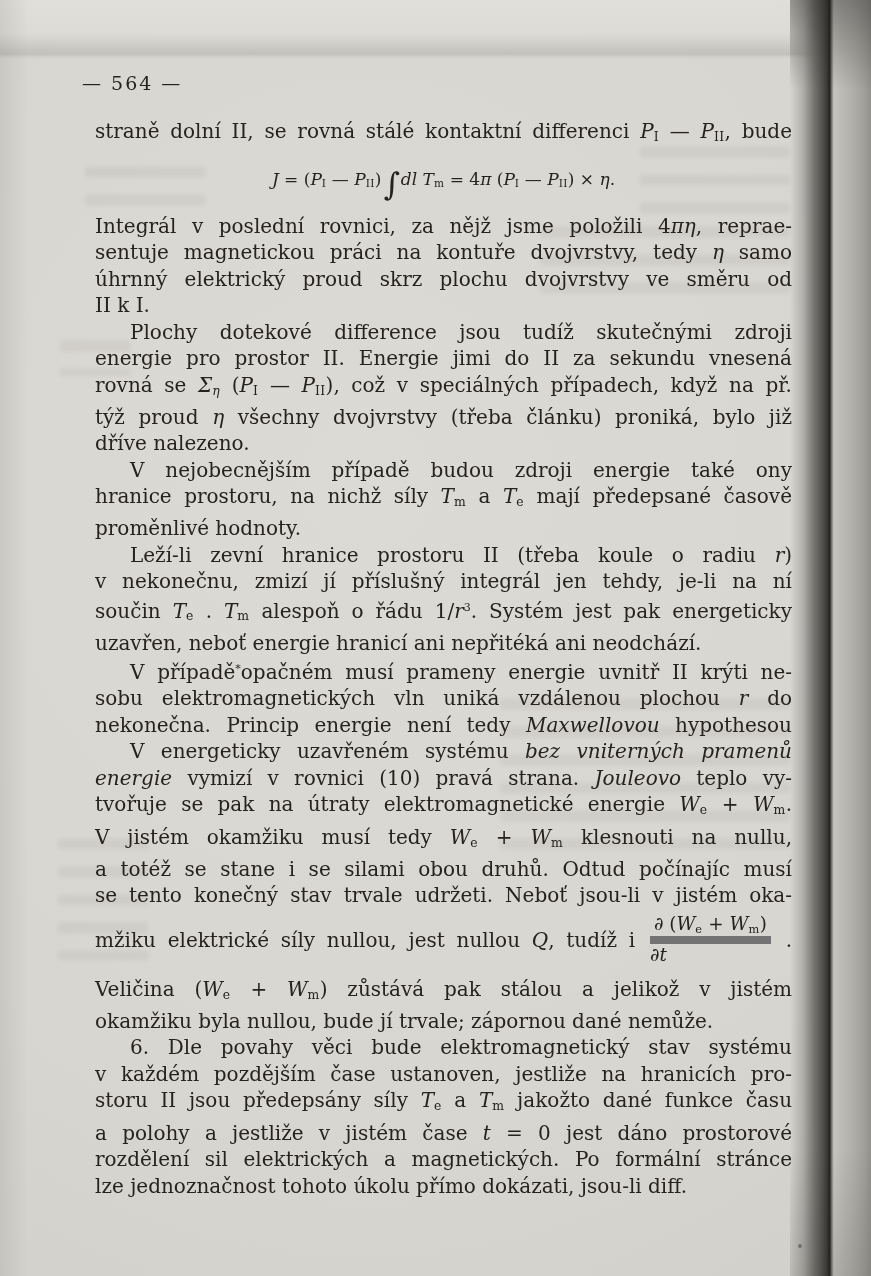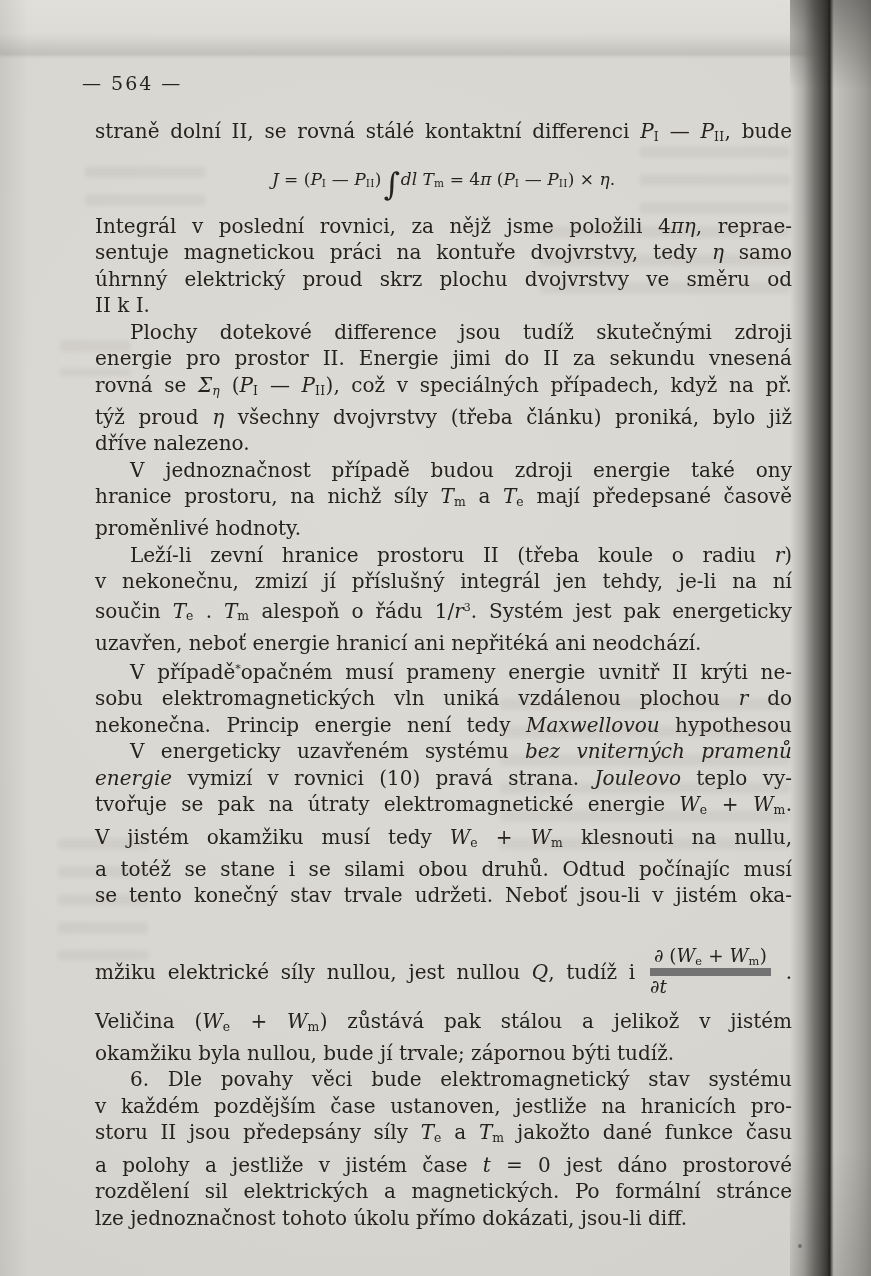--- a/index.html
+++ b/index.html
@@ -59,21 +59,21 @@
     position:absolute; top:118px; left:95px; width:697px; z-index:3;
     font-size:20px; line-height:26.5px;
   }
   .line { text-align:justify; text-align-last:justify; }
   .line.end { text-align-last:left; }
   .line.indent { text-indent:35px; }
   .line.formula {
     text-align:left; text-align-last:center;
     line-height:46px; margin:6px 0; font-size:17px;
   }
-  .line.tall { padding:7px 0 8px;margin-top:32px; }
+  .line.tall { padding:7px 0 8px; }
   .seg-i, .seg-isub { font-style:italic; }
   .seg-sub, .seg-isub { font-size:0.62em; vertical-align:-0.22em; letter-spacing:0.4px; }
   .seg-sup { font-size:0.55em; vertical-align:0.6em; }
   .seg-int { font-size:1.85em; vertical-align:-0.32em; line-height:0; margin:0 1px 0 2px; }
   .frac {
     display:inline-block; vertical-align:middle; text-align:center;
     font-size:0.92em; line-height:1.12; margin:0 3px; transform:translateY(-2px);
   }
   .frac-num { display:block; border-bottom:8px solid #737373; padding:0 4px 1px; }
   .frac-den { display:block; padding-top:1px; }
@@ -101,39 +101,39 @@
     <div class="line formula"><span class="seg-i">J</span><span class="seg-r"> = (</span><span class="seg-i">P</span><span class="seg-sub">I</span><span class="seg-r"> — </span><span class="seg-i">P</span><span class="seg-sub">II</span><span class="seg-r">)</span><span class="seg-int">∫</span><span class="seg-i">dl T</span><span class="seg-sub">m</span><span class="seg-r"> = 4</span><span class="seg-i">π</span><span class="seg-r"> (</span><span class="seg-i">P</span><span class="seg-sub">I</span><span class="seg-r"> — </span><span class="seg-i">P</span><span class="seg-sub">II</span><span class="seg-r">) × </span><span class="seg-i">η</span><span class="seg-r">.</span></div>
     <div class="line"><span class="seg-r">Integrál v poslední rovnici, za nějž jsme položili 4</span><span class="seg-i">πη</span><span class="seg-r">, reprae-</span></div>
     <div class="line"><span class="seg-r">sentuje magnetickou práci na kontuře dvojvrstvy, tedy </span><span class="seg-i">η</span><span class="seg-r"> samo</span></div>
     <div class="line"><span class="seg-r">úhrnný elektrický proud skrz plochu dvojvrstvy ve směru od</span></div>
     <div class="line end"><span class="seg-r">II k I.</span></div>
     <div class="line indent"><span class="seg-r">Plochy dotekové difference jsou tudíž skutečnými zdroji</span></div>
     <div class="line"><span class="seg-r">energie pro prostor II. Energie jimi do II za sekundu vnesená</span></div>
     <div class="line"><span class="seg-r">rovná se </span><span class="seg-i">Σ</span><span class="seg-isub">η</span><span class="seg-r"> (</span><span class="seg-i">P</span><span class="seg-sub">I</span><span class="seg-r"> — </span><span class="seg-i">P</span><span class="seg-sub">II</span><span class="seg-r">), což v speciálných případech, když na př.</span></div>
     <div class="line"><span class="seg-r">týž proud </span><span class="seg-i">η</span><span class="seg-r"> všechny dvojvrstvy (třeba článku) proniká, bylo již</span></div>
     <div class="line end"><span class="seg-r">dříve nalezeno.</span></div>
-    <div class="line indent"><span class="seg-r">V jednoznačnost případě budou zdroji energie také ony</span></div>
+    <div class="line indent"><span class="seg-r">V nejobecnějším případě budou zdroji energie také ony</span></div>
     <div class="line"><span class="seg-r">hranice prostoru, na nichž síly </span><span class="seg-i">T</span><span class="seg-sub">m</span><span class="seg-r"> a </span><span class="seg-i">T</span><span class="seg-sub">e</span><span class="seg-r"> mají předepsané časově</span></div>
     <div class="line end"><span class="seg-r">proměnlivé hodnoty.</span></div>
     <div class="line indent"><span class="seg-r">Leží-li zevní hranice prostoru II (třeba koule o radiu </span><span class="seg-i">r</span><span class="seg-r">)</span></div>
     <div class="line"><span class="seg-r">v nekonečnu, zmizí jí příslušný integrál jen tehdy, je-li na ní</span></div>
     <div class="line"><span class="seg-r">součin </span><span class="seg-i">T</span><span class="seg-sub">e</span><span class="seg-r"> . </span><span class="seg-i">T</span><span class="seg-sub">m</span><span class="seg-r"> alespoň o řádu 1/</span><span class="seg-i">r</span><span class="seg-sup">3</span><span class="seg-r">. Systém jest pak energeticky</span></div>
     <div class="line end"><span class="seg-r">uzavřen, neboť energie hranicí ani nepřitéká ani neodchází.</span></div>
     <div class="line indent"><span class="seg-r">V případě</span><span class="seg-sup">*</span><span class="seg-r">opačném musí prameny energie uvnitř II krýti ne-</span></div>
     <div class="line"><span class="seg-r">sobu elektromagnetických vln uniká vzdálenou plochou </span><span class="seg-i">r</span><span class="seg-r"> do</span></div>
     <div class="line"><span class="seg-r">nekonečna. Princip energie není tedy </span><span class="seg-i">Maxwellovou</span><span class="seg-r"> hypothesou</span></div>
     <div class="line indent"><span class="seg-r">V energeticky uzavřeném systému </span><span class="seg-i">bez vniterných pramenů</span></div>
     <div class="line"><span class="seg-i">energie</span><span class="seg-r"> vymizí v rovnici (10) pravá strana. </span><span class="seg-i">Jouleovo</span><span class="seg-r"> teplo vy-</span></div>
     <div class="line"><span class="seg-r">tvořuje se pak na útraty elektromagnetické energie </span><span class="seg-i">W</span><span class="seg-sub">e</span><span class="seg-r"> + </span><span class="seg-i">W</span><span class="seg-sub">m</span><span class="seg-r">.</span></div>
     <div class="line"><span class="seg-r">V jistém okamžiku musí tedy </span><span class="seg-i">W</span><span class="seg-sub">e</span><span class="seg-r"> + </span><span class="seg-i">W</span><span class="seg-sub">m</span><span class="seg-r"> klesnouti na nullu,</span></div>
     <div class="line"><span class="seg-r">a totéž se stane i se silami obou druhů. Odtud počínajíc musí</span></div>
     <div class="line"><span class="seg-r">se tento konečný stav trvale udržeti. Neboť jsou-li v jistém oka-</span></div>
     <div class="line tall"><span class="seg-r">mžiku elektrické síly nullou, jest nullou </span><span class="seg-i">Q</span><span class="seg-r">, tudíž i </span><span class="frac"><span class="frac-num"><span class="seg-r">∂ (</span><span class="seg-i">W</span><span class="seg-sub">e</span><span class="seg-r"> + </span><span class="seg-i">W</span><span class="seg-sub">m</span><span class="seg-r">)</span></span><span class="frac-den"><span class="seg-r">∂</span><span class="seg-i">t</span></span></span><span class="seg-r"> .</span></div>
     <div class="line"><span class="seg-r">Veličina (</span><span class="seg-i">W</span><span class="seg-sub">e</span><span class="seg-r"> + </span><span class="seg-i">W</span><span class="seg-sub">m</span><span class="seg-r">) zůstává pak stálou a jelikož v jistém</span></div>
-    <div class="line end"><span class="seg-r">okamžiku byla nullou, bude jí trvale; zápornou býti tudíž.</span></div>
+    <div class="line end"><span class="seg-r">okamžiku byla nullou, bude jí trvale; zápornou dané nemůže.</span></div>
     <div class="line indent"><span class="seg-r">6. Dle povahy věci bude elektromagnetický stav systému</span></div>
     <div class="line"><span class="seg-r">v každém pozdějším čase ustanoven, jestliže na hranicích pro-</span></div>
     <div class="line"><span class="seg-r">storu II jsou předepsány síly </span><span class="seg-i">T</span><span class="seg-sub">e</span><span class="seg-r"> a </span><span class="seg-i">T</span><span class="seg-sub">m</span><span class="seg-r"> jakožto dané funkce času</span></div>
     <div class="line"><span class="seg-r">a polohy a jestliže v jistém čase </span><span class="seg-i">t</span><span class="seg-r"> = 0 jest dáno prostorové</span></div>
     <div class="line"><span class="seg-r">rozdělení sil elektrických a magnetických. Po formální stránce</span></div>
     <div class="line end"><span class="seg-r">lze jednoznačnost tohoto úkolu přímo dokázati, jsou-li diff.</span></div>
   </div>
 
 <div class="page-edge">
   <div class="edge-top-shadow"></div>

